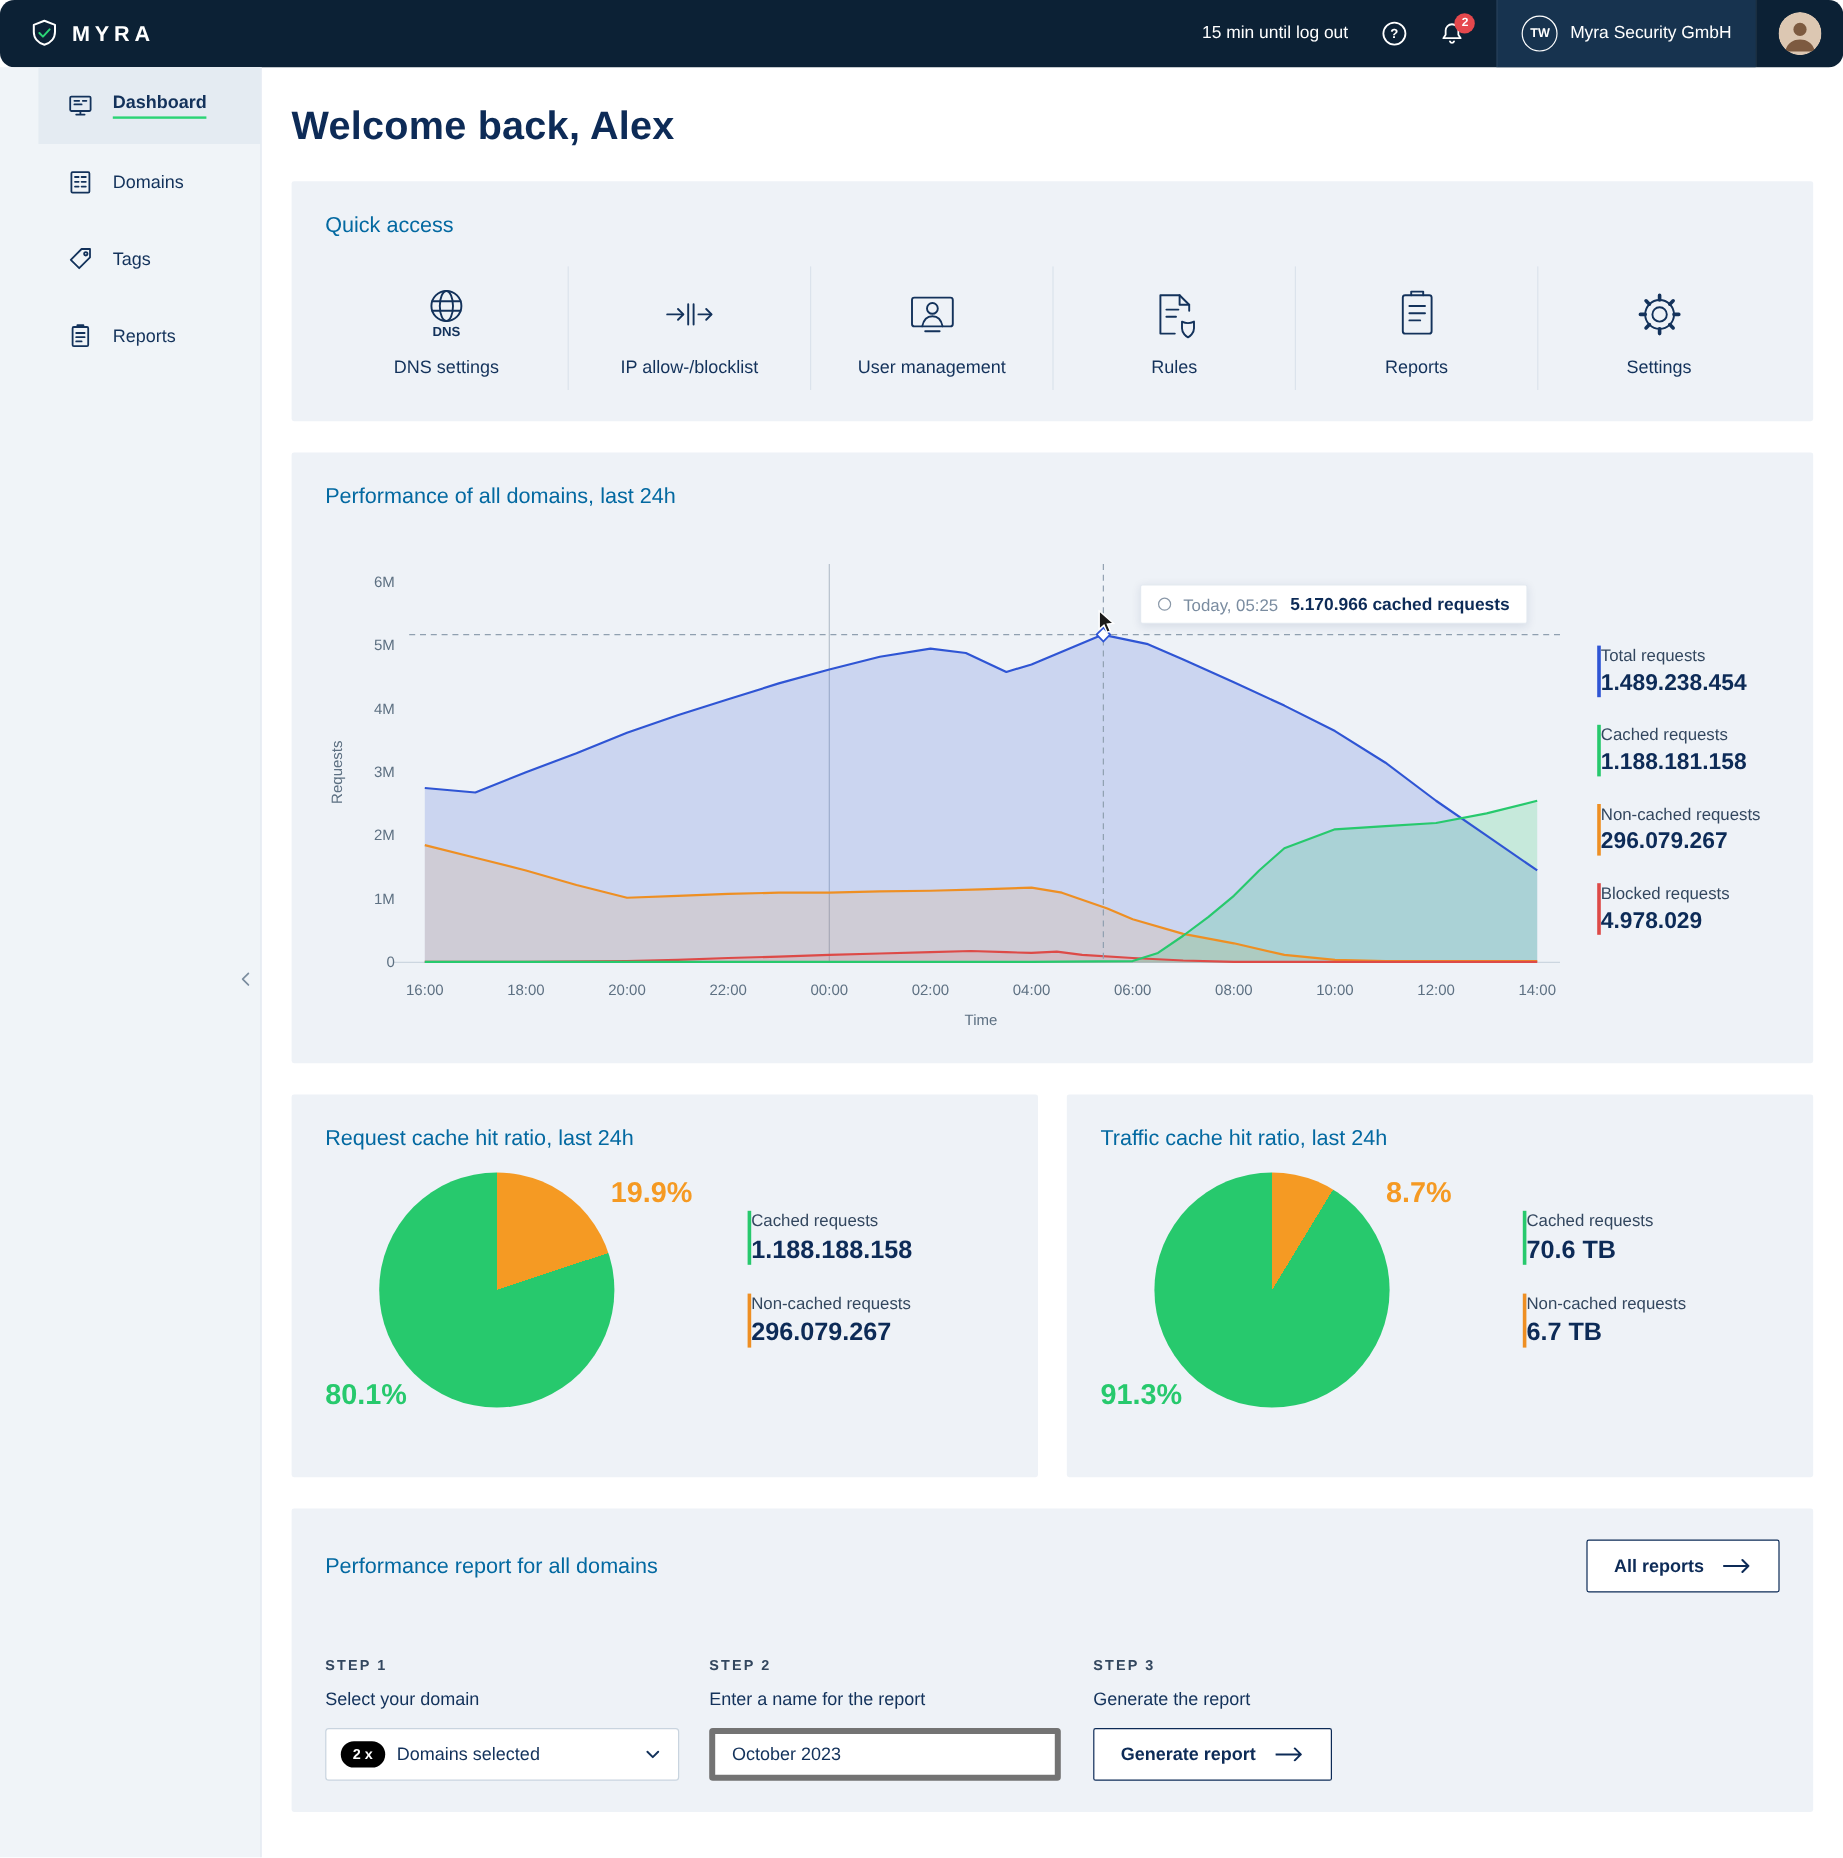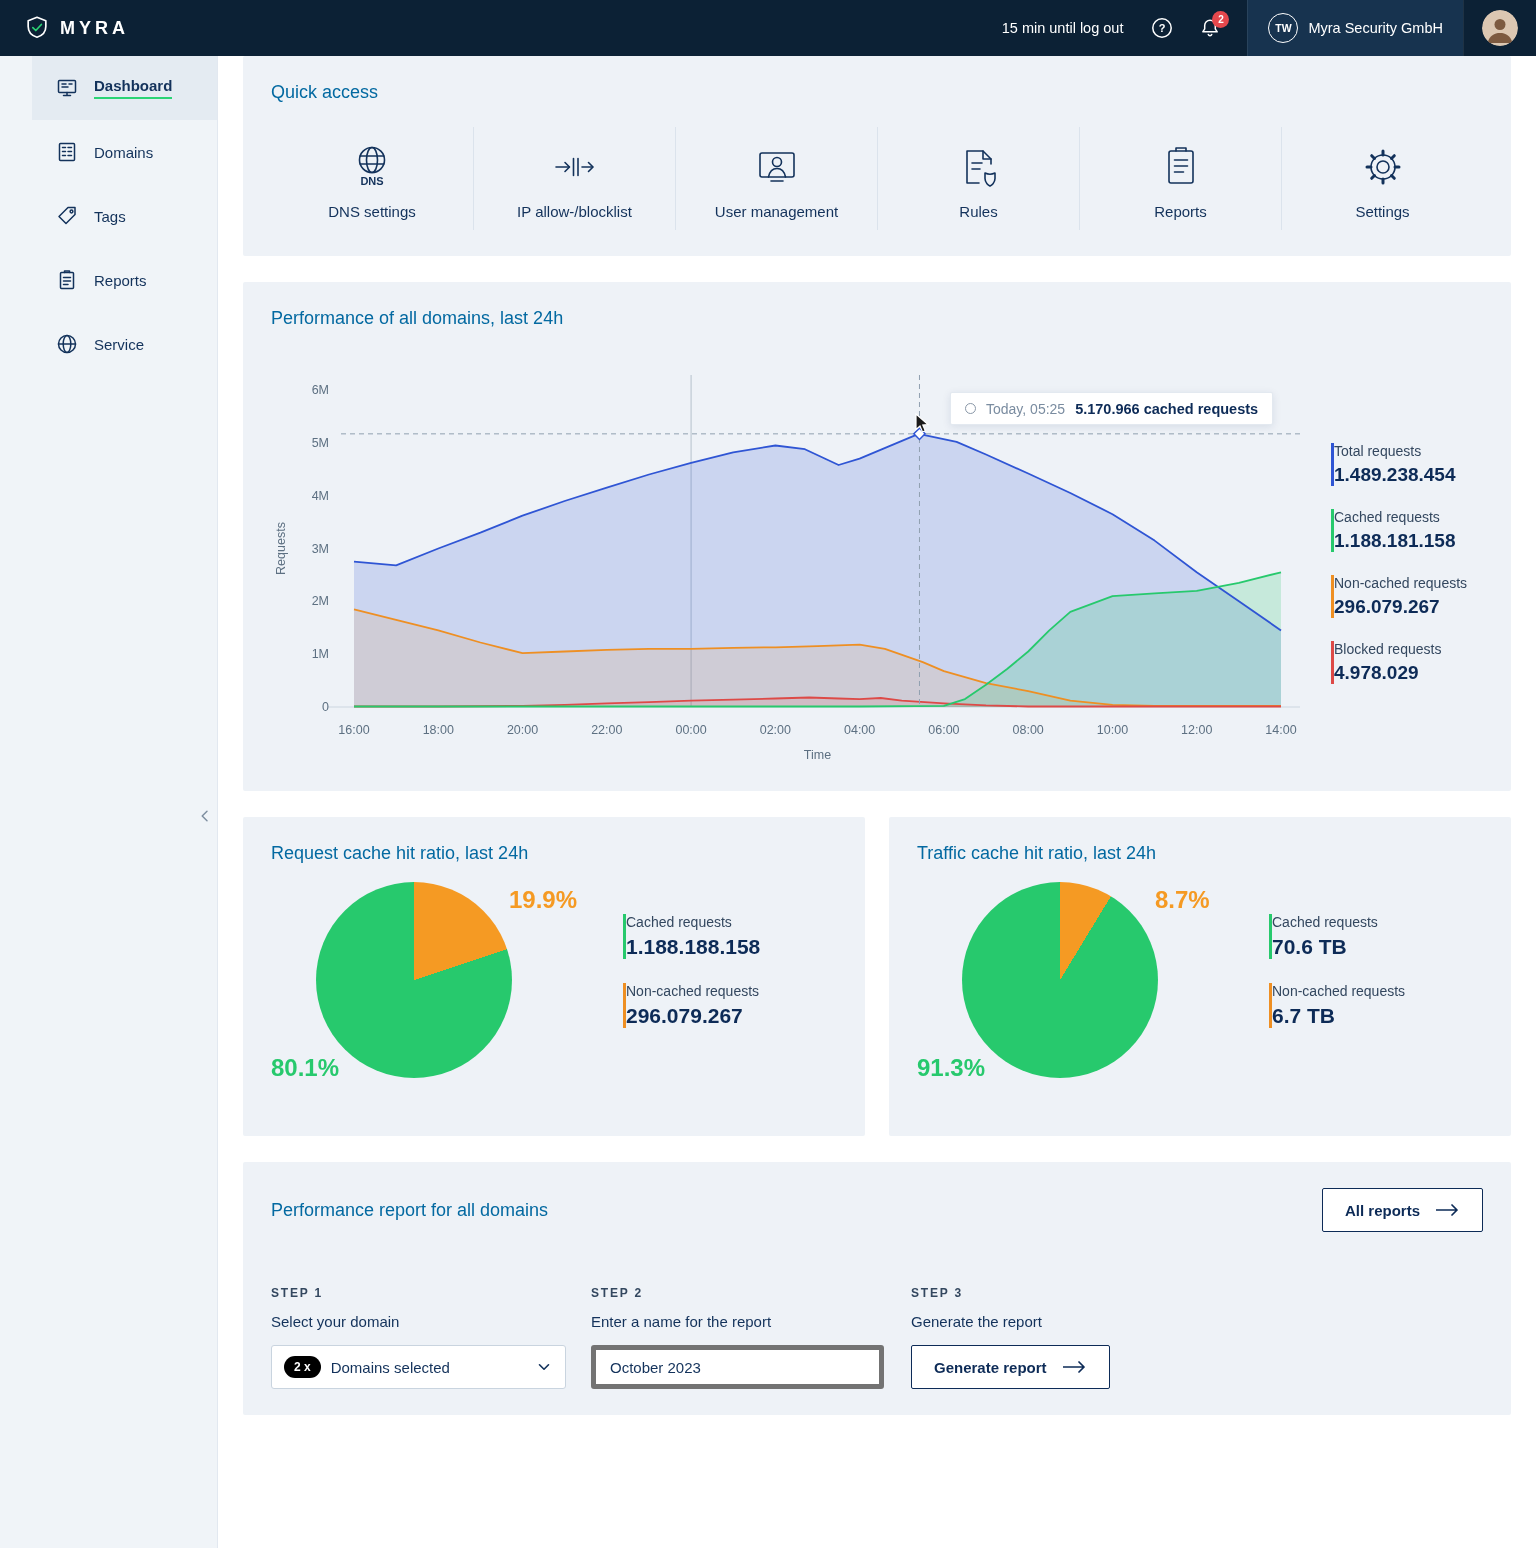--- a/index.html
+++ b/index.html
@@ -1,20 +1,20 @@
 <!DOCTYPE html>
 <html><head>
 <meta charset="utf-8">
 <style>
   * { margin:0; padding:0; box-sizing:border-box; }
   html,body { width:1536px; height:1548px; overflow:hidden; background:#fff;
     font-family:"Liberation Sans", sans-serif; color:#13325b; }
 
   
-  .topbar { height:56px; background:#0c2135; display:flex; align-items:center; color:#fff; }
+  .topbar { height:56px; background:#0c2135; display:flex; align-items:center; color:#fff;border-radius:12px; }
   .brand { display:flex; align-items:center; gap:10px; padding:0 24px; cursor:pointer; }
   .brand-name { font-size:18px; font-weight:700; letter-spacing:4px; }
   .tb-right { margin-left:auto; display:flex; align-items:center; height:100%; }
   .logout-timer { font-size:14.5px; margin-right:28px; }
   .tb-icon { position:relative; margin-right:26px; cursor:pointer; display:flex; }
   .badge-dot { position:absolute; top:-6px; right:-8px; background:#e5484d; color:#fff;
     width:17px; height:17px; border-radius:50%; font-size:10px; font-weight:700;
     display:flex; align-items:center; justify-content:center; }
   .company { height:100%; background:#17334f; display:flex; align-items:center; gap:10px;
     padding:0 20px; cursor:pointer; border-left:1px solid rgba(255,255,255,.08); }
@@ -167,36 +167,29 @@
       <span class="side-label">Tags</span>
     </div>
     <div class="side-item">
       <svg viewBox="0 0 22 22" width="22" height="22">
         <rect x="4.5" y="3.5" width="13" height="16" rx="1"></rect>
           <path d="M8.5 3.5V2h5v1.5"></path>
           <path d="M7.5 8.5h7M7.5 12h7M7.5 15.5h4.5"></path>
       </svg>
       <span class="side-label">Reports</span>
     </div>
-    <div class="side-item">
-      <svg viewBox="0 0 22 22" width="22" height="22">
-        <circle cx="11" cy="11" r="8.5"></circle>
-          <ellipse cx="11" cy="11" rx="3.8" ry="8.5"></ellipse>
-          <path d="M2.5 11h17"></path>
-      </svg>
-      <span class="side-label">Service</span>
-    </div>
     <span class="collapse">
       <svg viewBox="0 0 20 20" width="16" height="16">
           <path d="M12.5 4l-6 6 6 6" fill="none" stroke="#7d8ea0" stroke-width="1.8" stroke-linecap="round" stroke-linejoin="round"></path>
         </svg>
     </span>
   </aside>
 
   <main class="main">
+    <h1 class="welcome">Welcome back, Alex</h1>
 
     <section class="card">
       <h2>Quick access</h2>
       <div class="qa-grid">
         <div class="qa-item">
           <svg viewBox="0 0 48 48" width="48" height="48">
             <circle cx="24" cy="17" r="12.5"></circle>
               <ellipse cx="24" cy="17" rx="5.5" ry="12.5"></ellipse>
             <path d="M12.2 13h23.6M12.2 21h23.6"></path>
             <text x="24" y="42" text-anchor="middle" font-size="11" font-weight="bold" fill="#13325b" stroke="none">DNS</text>

